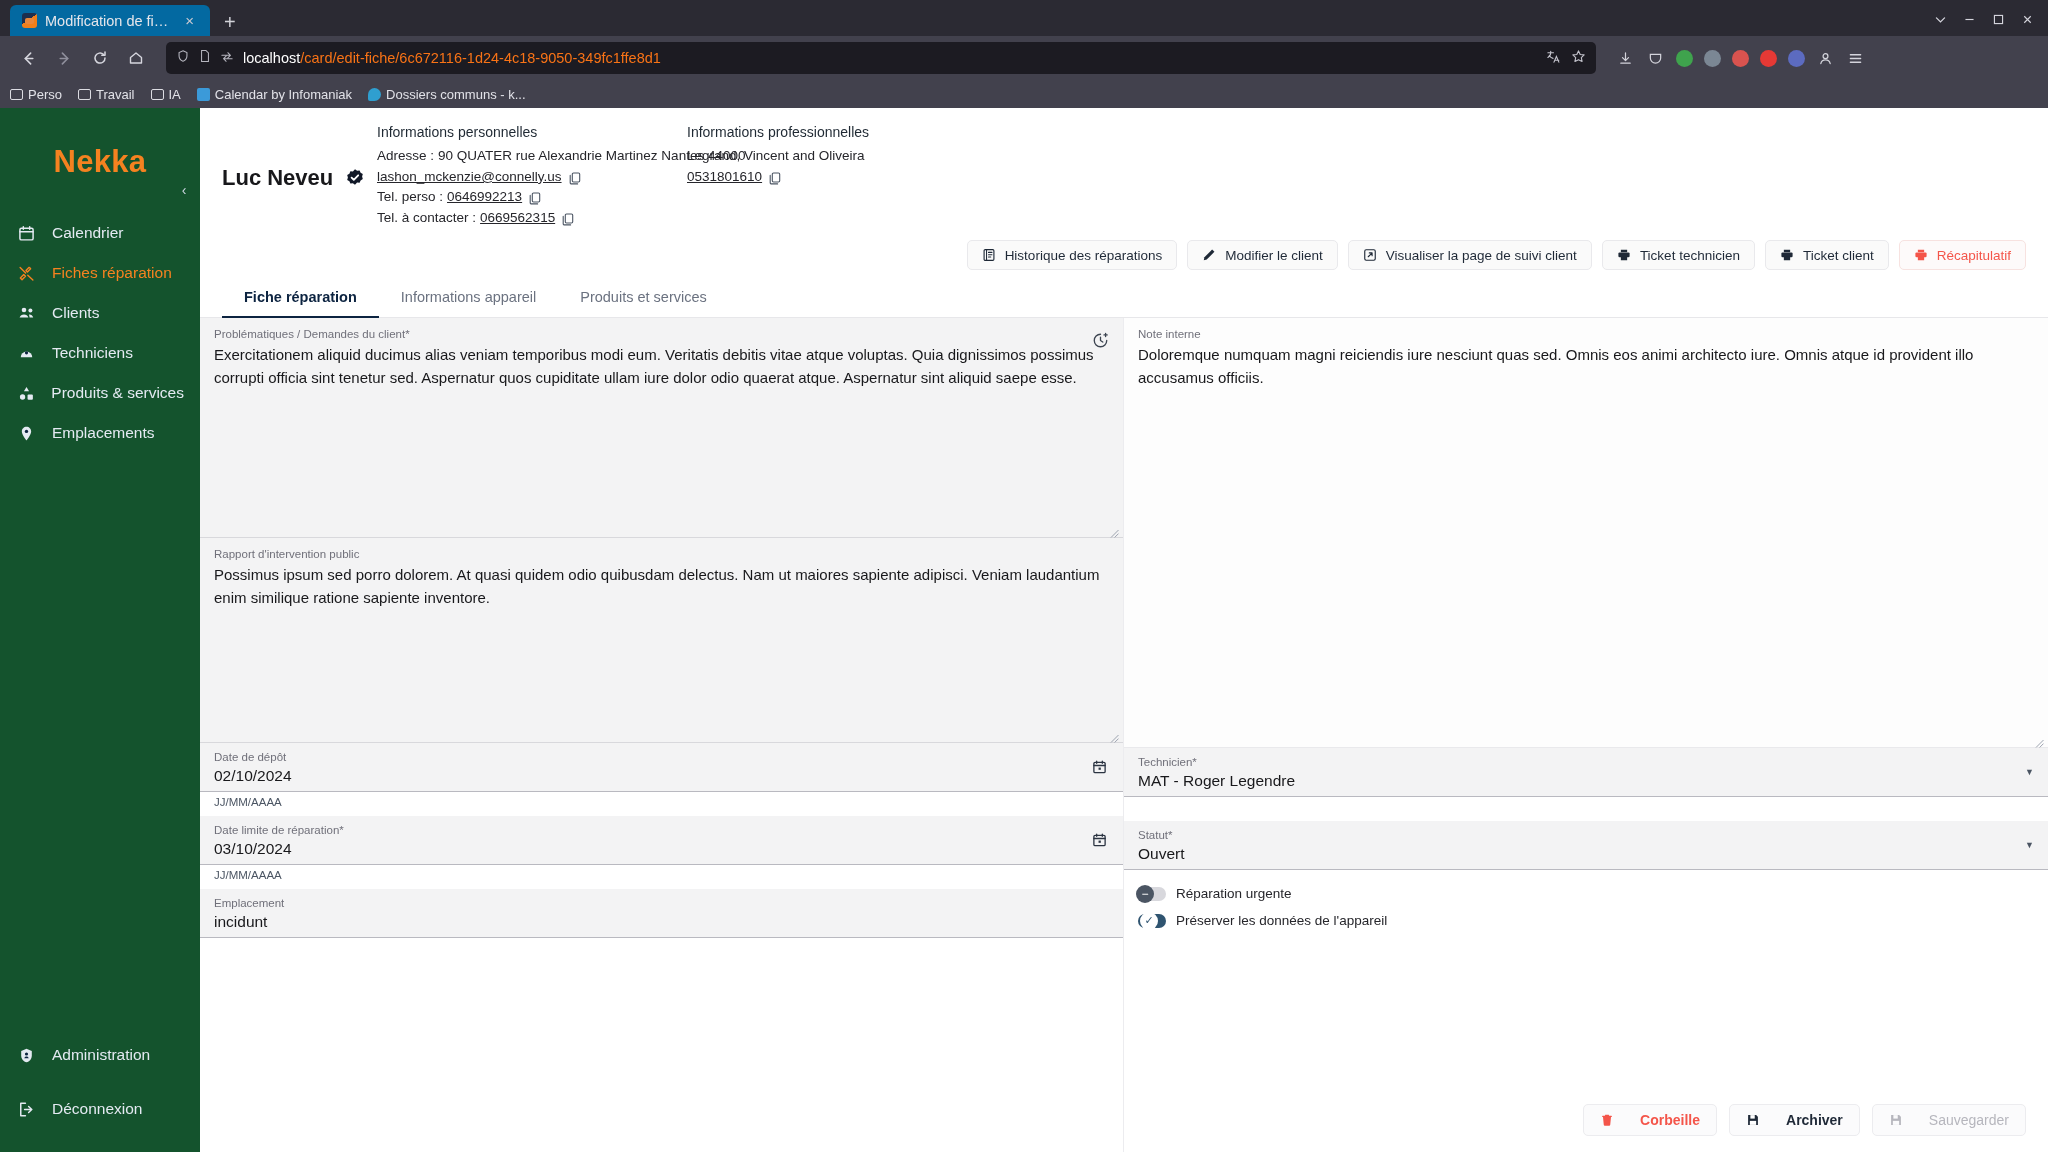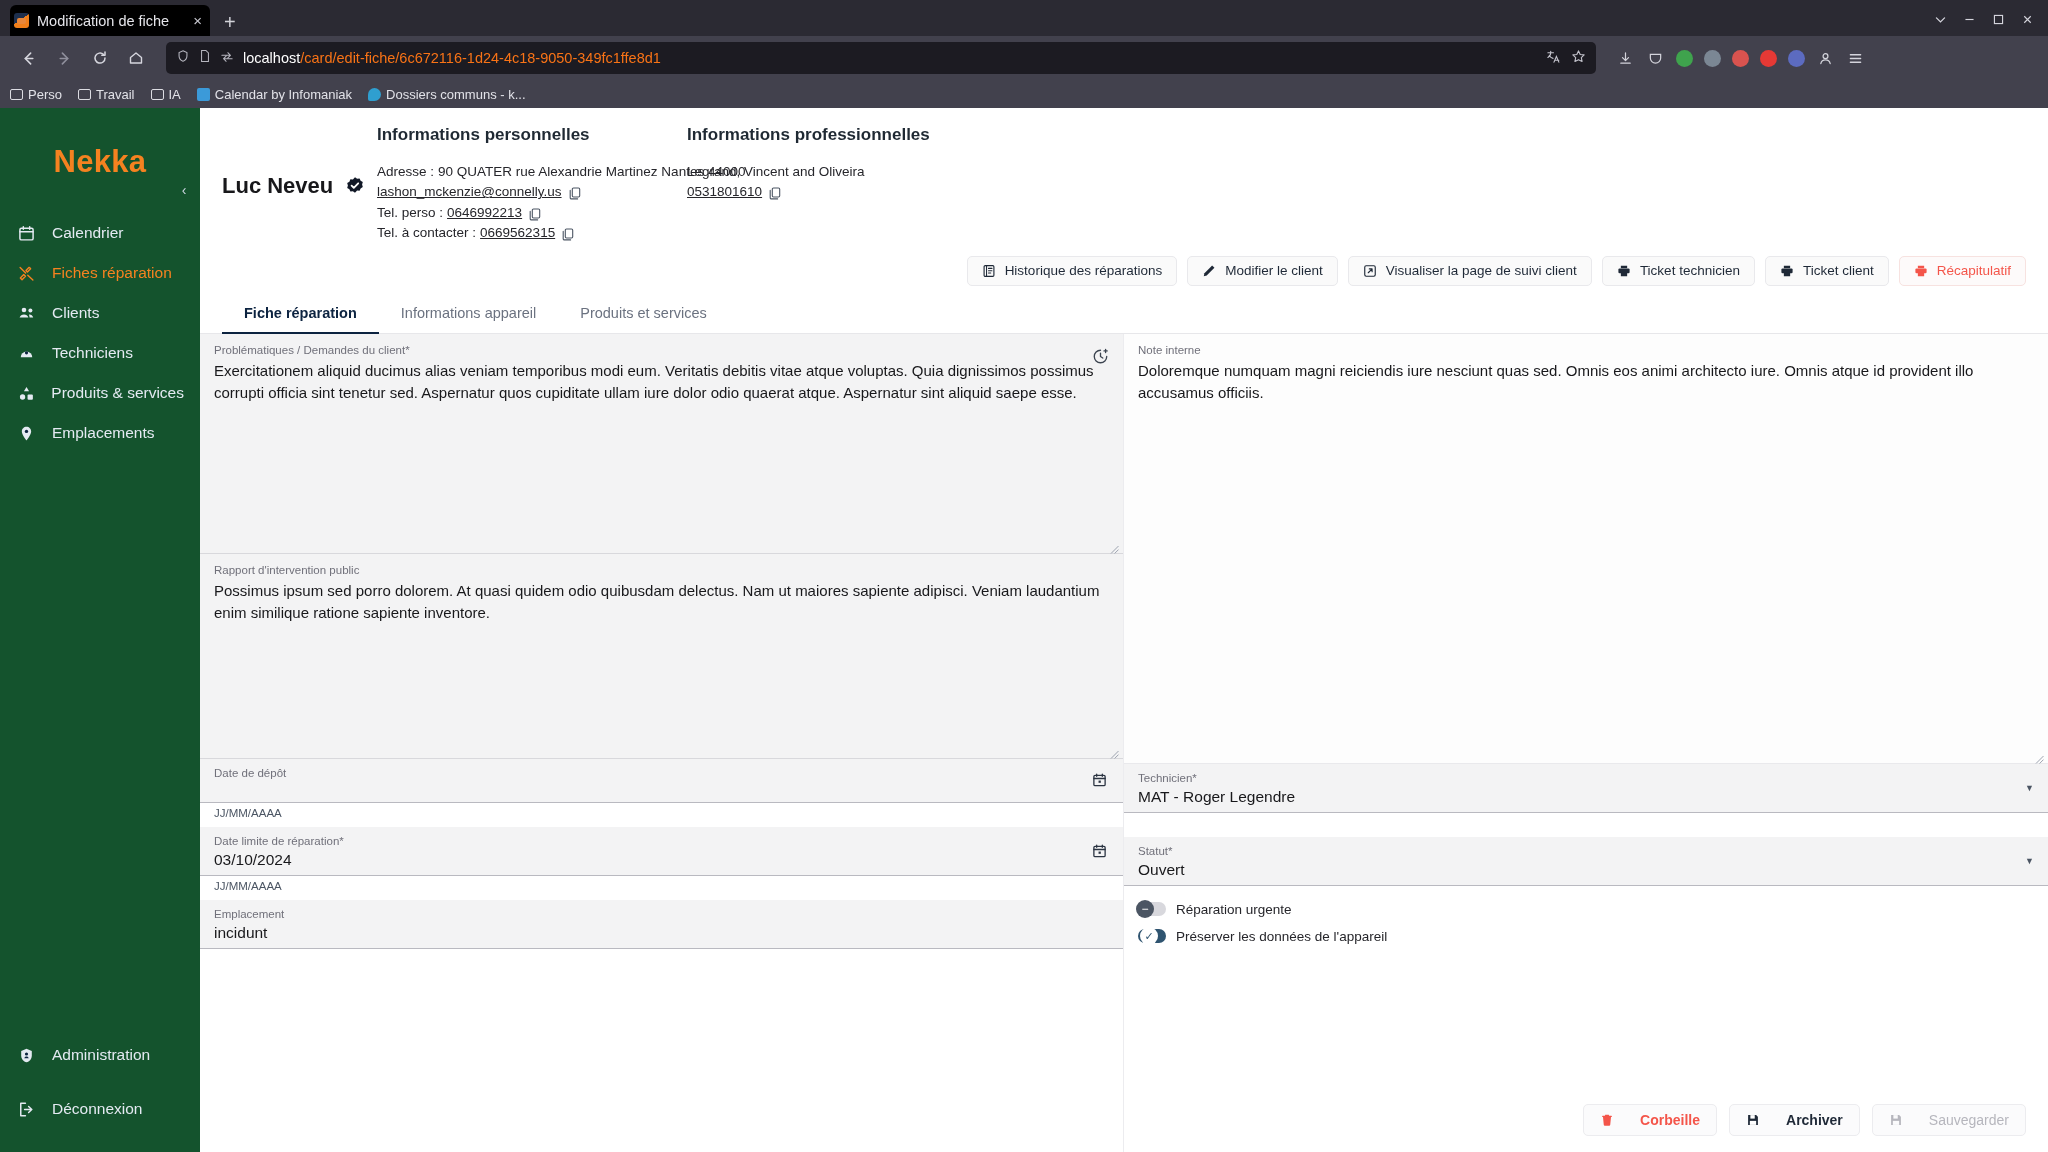--- a/index.html
+++ b/index.html
@@ -11,22 +11,22 @@
   }
 
   
   .browser { width: 2048px; height: 1152px; display: flex; flex-direction: column; }
 
   .tabstrip {
     height: 36px; background: #2b2a33; display: flex; align-items: flex-end;
     padding-left: 10px; flex: 0 0 36px;
   }
   .tab {
-    height: 31px; width: 200px; background: #000000; border-radius: 6px 6px 0 0;
-    display: flex; align-items: center; padding: 0 4px; gap: 8px;
+    height: 31px; width: 200px; background: #0369a1; border-radius: 6px 6px 0 0;
+    display: flex; align-items: center; padding: 0 12px; gap: 8px;
   }
   .tab-favicon {
     width: 15px; height: 15px; border-radius: 3px;
     background: linear-gradient(145deg,#1d2f4d 45%, #f07f1a 45%);
     flex: 0 0 15px; position: relative;
   }
   .tab-favicon::after {
     content:''; position:absolute; left:3px; top:5px; width:9px; height:6px;
     background:#e8873a; border-radius:2px;
   }
@@ -99,21 +99,21 @@
   .content { flex: 1; display: flex; flex-direction: column; background: #ffffff; min-width: 0; }
 
   .client-header { padding: 14px 22px 0 22px; display: flex; gap: 0; }
   .client-name-wrap { display: flex; align-items: center; gap: 12px; width: 155px; flex: 0 0 155px; padding-top: 6px; }
   .client-name { font-size: 22px; font-weight: 700; color: #18181b; white-space: nowrap; }
   .verified { width: 20px; height: 20px; flex: 0 0 20px; color: #111827; }
 
   .info-col { font-size: 13.5px; color: #26262b; line-height: 1.52; }
   .info-col.personal { width: 310px; flex: 0 0 310px; }
   .info-col.pro { width: 300px; flex: 0 0 300px; }
-  .info-title { font-size: 17px; color: #1f2933; margin-bottom: 14px; font-weight: 700; }
+  .info-title { font-size: 14px; color: #1f2933; margin-bottom: 3px; font-weight: 400; }
   .info-line { display: flex; align-items: center; gap: 7px; white-space: nowrap; }
   .u { text-decoration: underline; }
   .copy-icon { width: 12px; height: 13px; color: #4b5563; flex: 0 0 12px; }
 
   .action-row {
     display: flex; justify-content: flex-end; gap: 10px;
     padding: 12px 22px 0 22px;
   }
   .act-btn {
     height: 30px; background: #fafafa; border: 1px solid #e9e9ec; border-radius: 5px;
@@ -583,20 +583,21 @@
             <div class="field-text">Possimus ipsum sed porro dolorem. At quasi quidem odio quibusdam delectus. Nam ut maiores sapiente adipisci. Veniam laudantium enim similique ratione sapiente inventore.</div>
             <span class="resize">
               <svg width="9" height="9" viewBox="0 0 9 9">
                   <path d="M8.5 1L1 8.5M8.5 4.6L4.6 8.5" stroke="currentColor" stroke-width="1" fill="none"></path>
                 </svg>
             </span>
           </div>
 
           <div class="input-field">
             <div class="field-label">Date de dépôt</div>
+            <div class="input-value">02/10/2024</div>
             <span class="fi-icon">
               <svg width="15" height="15" viewBox="0 0 16 16">
                   <rect x="2" y="3" width="12" height="11" rx="1.3" stroke="currentColor" stroke-width="1.4" fill="none"></rect>
                   <path d="M2 6.4h12M5 1.8v2.3M11 1.8v2.3" stroke="currentColor" stroke-width="1.4" stroke-linecap="round"></path>
                   <rect x="7" y="8.6" width="2.4" height="2.4" fill="currentColor"></rect>
                 </svg>
             </span>
           </div>
           <div class="hint">JJ/MM/AAAA</div>
 

